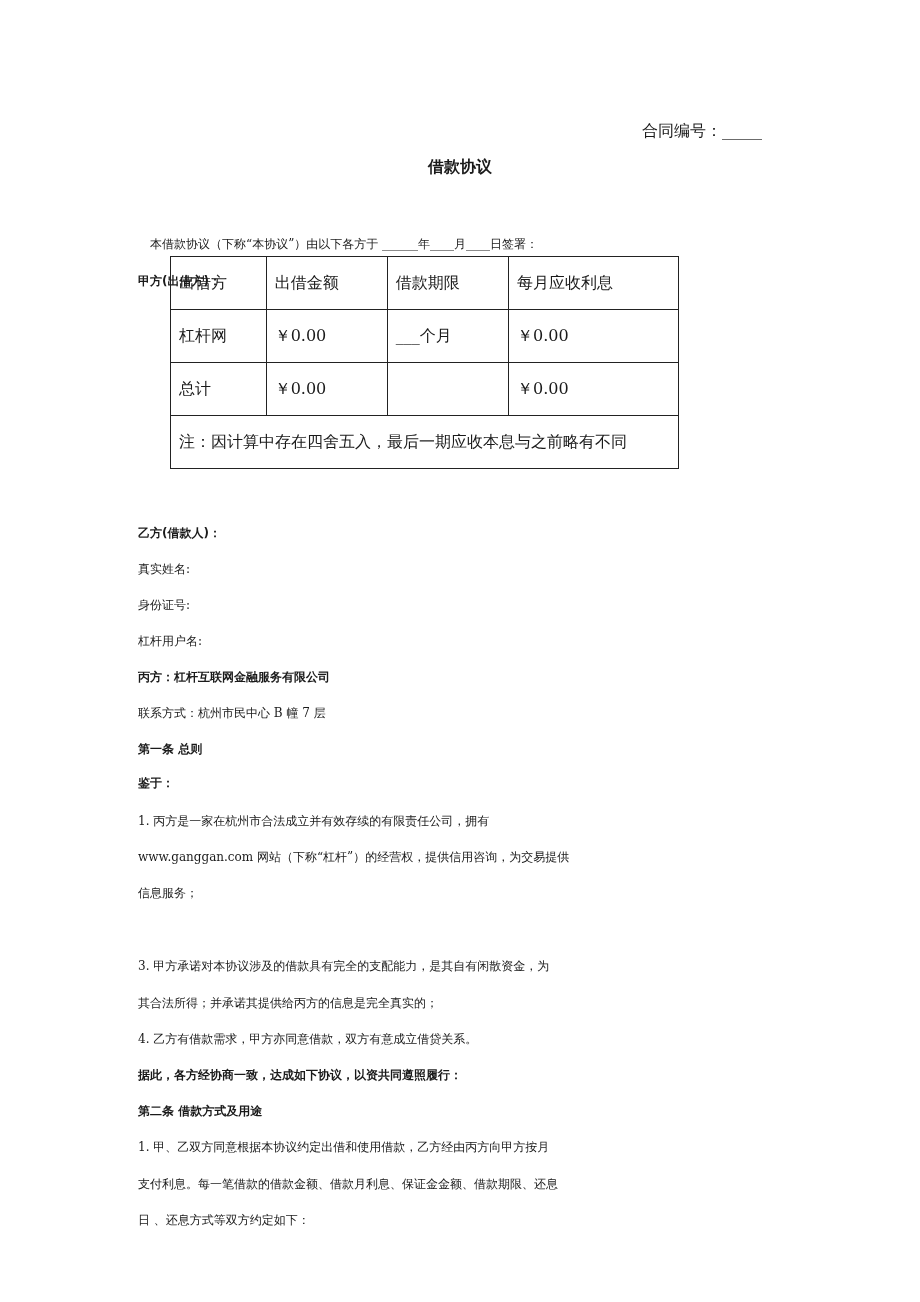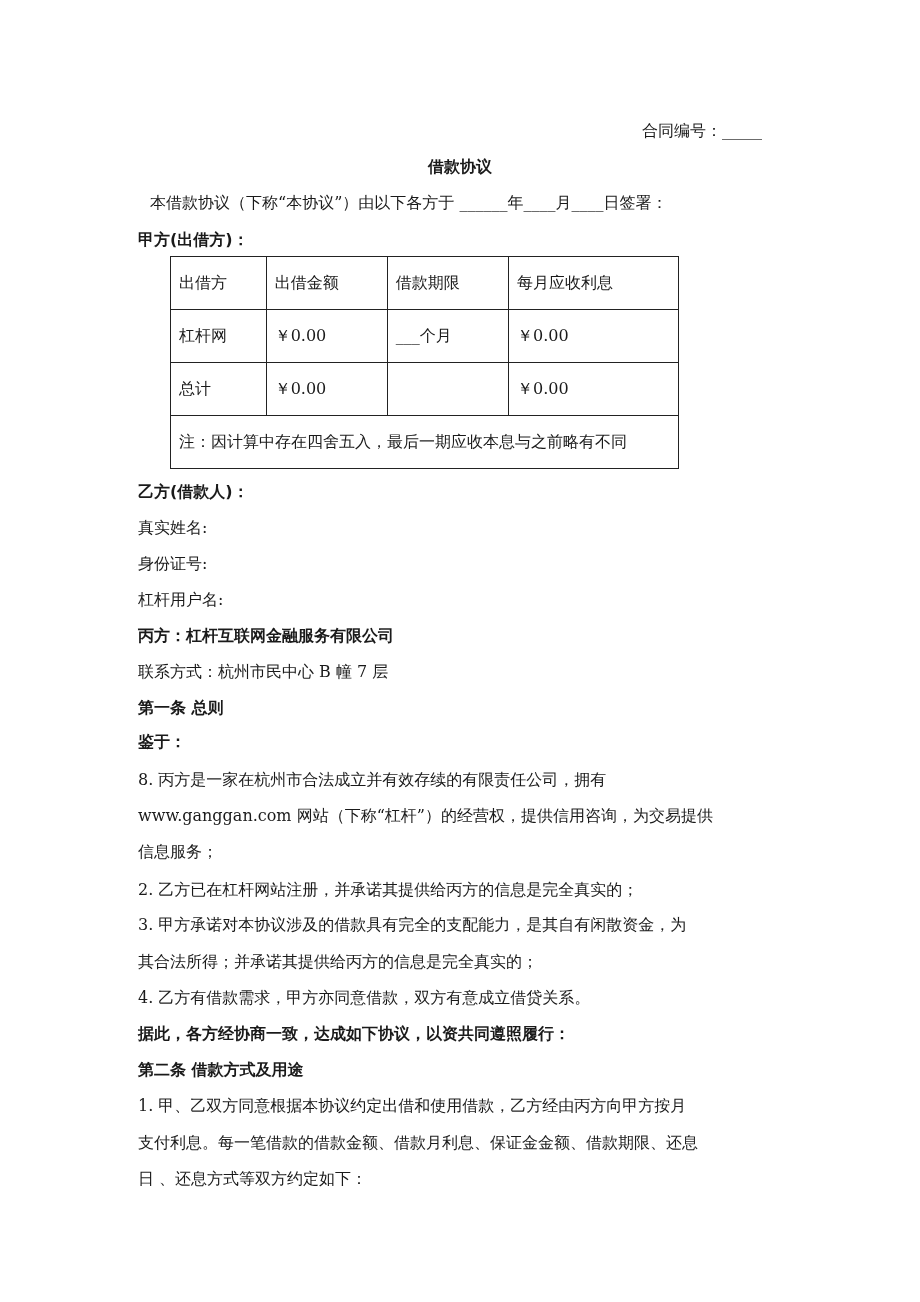--- a/index.html
+++ b/index.html
@@ -1,19 +1,19 @@
 <!DOCTYPE html>
 <html><head>
 <meta charset="utf-8">
 <style>
   html, body { margin:0; padding:0; background:#ffffff; }
   body { width:920px; height:1302px; position:relative; overflow:hidden;
          font-family:"DejaVu Serif", "Liberation Serif", serif; color:#1a1a1a; }
   .page { position:absolute; left:0; top:0; width:920px; height:1302px; }
-  .line { position:absolute; left:138px; font-size:16px; line-height:20px; white-space:nowrap; }
+  .line { position:absolute; left:138px; font-size:12px; line-height:20px; white-space:nowrap;margin-top:41px; }
   .bold { font-weight:bold; font-family:"DejaVu Sans", "Liberation Sans", sans-serif; }
   .contract-no { position:absolute; left:642px; top:121px; font-size:16px; line-height:20px; white-space:nowrap; }
   .title { position:absolute; left:0; width:920px; top:157px; text-align:center; font-size:16px; line-height:20px; font-weight:bold; font-family:"DejaVu Sans", "Liberation Sans", sans-serif; }
   table.loan { position:absolute; left:170px; top:256px; width:509px; border-collapse:collapse; font-size:16px; }
   table.loan td { border:1.5px solid #222; height:52px; padding:0 0 0 8px; vertical-align:middle; white-space:nowrap; }
   .c1 { width:101px; } .c2 { width:130px; } .c3 { width:130px;margin-left:36px; } .c4 { width:185px; }
 </style>
 </head>
 <body>
 
@@ -54,24 +54,23 @@
   <div class="line bold" style="top:482px;">乙方(借款人)：</div>
   <div class="line" style="top:518px;">真实姓名:</div>
   <div class="line" style="top:554px;">身份证号:</div>
   <div class="line" style="top:590px;">杠杆用户名:</div>
 
   <div class="line bold" style="top:626px;">丙方：杠杆互联网金融服务有限公司</div>
   <div class="line" style="top:662px;">联系方式：杭州市民中心 B 幢 7 层</div>
 
   <div class="line bold" style="top:698px;">第一条  总则</div>
   <div class="line bold" style="top:732px;">鉴于：</div>
-  <div class="line" style="top:770px;">8.  丙方是一家在杭州市合法成立并有效存续的有限责任公司，拥有</div>
+  <div class="line" style="top:770px;">1.  丙方是一家在杭州市合法成立并有效存续的有限责任公司，拥有</div>
   <div class="line" style="top:806px;">www.ganggan.com 网站（下称“杠杆”）的经营权，提供信用咨询，为交易提供</div>
   <div class="line" style="top:842px;">信息服务；</div>
-  <div class="line" style="top:880px;">2.  乙方已在杠杆网站注册，并承诺其提供给丙方的信息是完全真实的；</div>
   <div class="line" style="top:915px;">3.  甲方承诺对本协议涉及的借款具有完全的支配能力，是其自有闲散资金，为</div>
   <div class="line" style="top:952px;">其合法所得；并承诺其提供给丙方的信息是完全真实的；</div>
   <div class="line" style="top:988px;">4.  乙方有借款需求，甲方亦同意借款，双方有意成立借贷关系。</div>
   <div class="line bold" style="top:1024px;">据此，各方经协商一致，达成如下协议，以资共同遵照履行：</div>
 
   <div class="line bold" style="top:1060px;">第二条  借款方式及用途</div>
   <div class="line" style="top:1096px;">1.  甲、乙双方同意根据本协议约定出借和使用借款，乙方经由丙方向甲方按月</div>
   <div class="line" style="top:1133px;">支付利息。每一笔借款的借款金额、借款月利息、保证金金额、借款期限、还息</div>
   <div class="line" style="top:1169px;">日 、还息方式等双方约定如下：</div>
 

